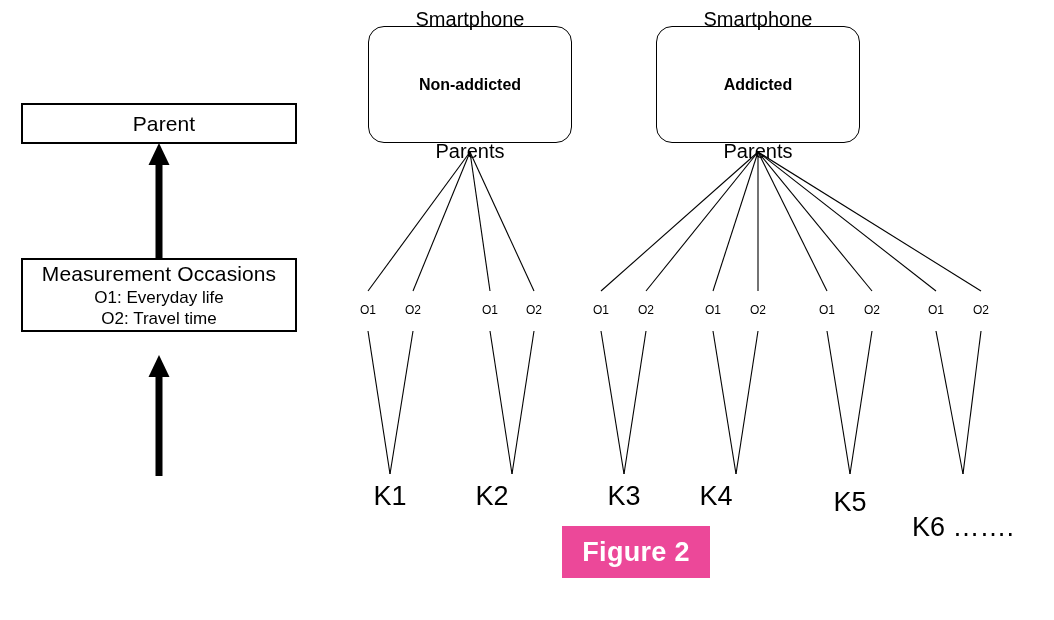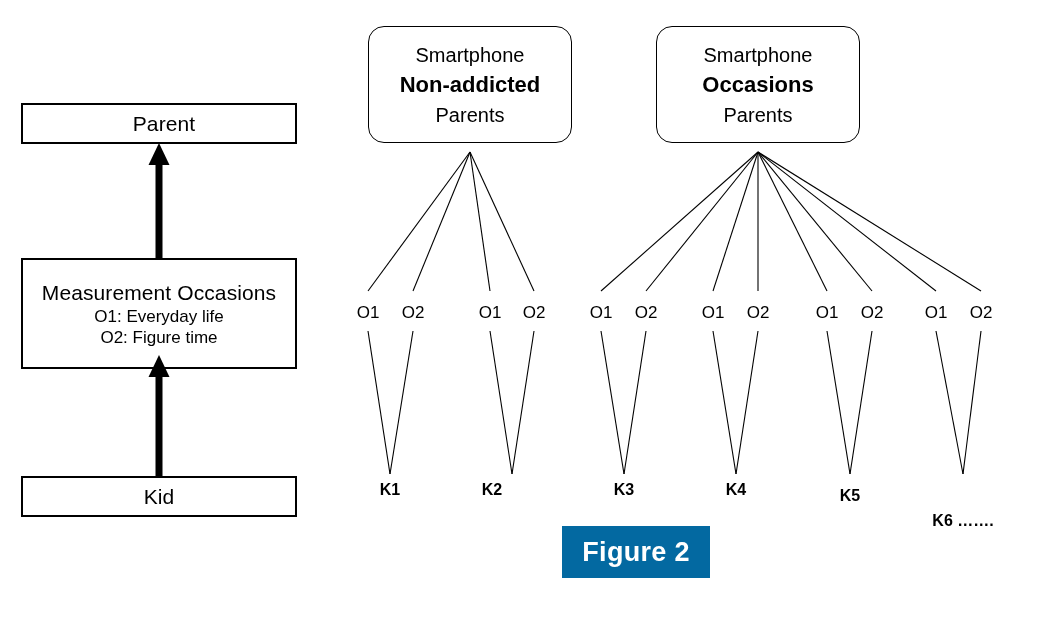--- a/index.html
+++ b/index.html
@@ -36,59 +36,60 @@
   .legend-title {
     font-size: 21px;
     line-height: 26px;
     letter-spacing: 0.1px;
   }
   .legend-sub {
     font-size: 17px;
     line-height: 21px;
   }
   #parent-box  { left: 21px;  top: 103px; width: 276px; height: 41px; padding-left: 10px; }
-  #measure-box { left: 21px;  top: 258px; width: 276px; height: 111px; }
+  #measure-box { left: 21px;  top: 258px; width: 276px; height: 74px; }
   #kid-box     { left: 21px;  top: 476px; width: 276px; height: 41px; }
 
   
   .group-box {
     position: absolute;
     box-sizing: border-box;
     border: 1.6px solid #000000;
     border-radius: 16px;
     background: #ffffff;
     display: flex;
     flex-direction: column;
     align-items: center;
     justify-content: center;
     text-align: center;
     line-height: 30px;
+    gap: 36px;
   }
   .group-box .l1, .group-box .l3 { font-size: 20px; font-weight: normal; }
-  .group-box .l2 { font-size: 22px; font-weight: bold; }
+  .group-box .l2 { font-size: 16px; font-weight: bold; }
   #group-nonaddicted { left: 368px; top: 26px; width: 204px; height: 117px; }
   #group-addicted    { left: 656px; top: 26px; width: 204px; height: 117px; }
 
   .node-label {
     position: absolute;
     transform: translateX(-50%);
     white-space: nowrap;
     text-align: center;
   }
-  .o-label { font-size: 17px; top: 303px; }
-  .k-label { font-size: 16px; top: 481px; font-weight: bold; }
+  .o-label { font-size: 12px; top: 303px; }
+  .k-label { font-size: 27px; top: 481px; }
 
   
   #figure-caption {
     position: absolute;
     left: 562px;
     top: 526px;
     width: 148px;
     height: 52px;
-    background: #0369a1;
+    background: #ec4899;
     color: #ffffff;
     display: flex;
     align-items: center;
     justify-content: center;
     font-size: 27px;
     font-weight: bold;
     letter-spacing: 0.3px;
   }
   svg.overlay {
     position: absolute;
@@ -103,36 +104,33 @@
 
 <div id="stage">
 
   <div class="legend-box" id="parent-box">
     <div class="legend-title">Parent</div>
   </div>
 
   <div class="legend-box" id="measure-box">
     <div class="legend-title">Measurement Occasions</div>
     <div class="legend-sub">O1: Everyday life</div>
-    <div class="legend-sub">O2: Figure time</div>
-  </div>
-
-  <div class="legend-box" id="kid-box">
-    <div class="legend-title">Kid</div>
-  </div>
+    <div class="legend-sub">O2: Travel time</div>
+  </div>
+
 
   <div class="group-box" id="group-nonaddicted">
     <div class="l1">Smartphone</div>
     <div class="l2">Non-addicted</div>
     <div class="l3">Parents</div>
   </div>
 
   <div class="group-box" id="group-addicted">
     <div class="l1">Smartphone</div>
-    <div class="l2">Occasions</div>
+    <div class="l2">Addicted</div>
     <div class="l3">Parents</div>
   </div>
 
   <svg class="overlay" id="connector-layer" viewBox="0 0 1054 620">
 
     <g id="legend-arrows">
 
       <g>
         <rect x="155.5" y="374" width="7" height="102" fill="#000000"></rect>
         <polygon points="159,355 169.5,377 148.5,377" fill="#000000"></polygon>
@@ -183,21 +181,21 @@
       <div class="node-label o-label" style="left: 758px; top: 303px;">O2</div>
       <div class="node-label o-label" style="left: 827px; top: 303px;">O1</div>
       <div class="node-label o-label" style="left: 872px; top: 303px;">O2</div>
       <div class="node-label o-label" style="left: 936px; top: 303px;">O1</div>
       <div class="node-label o-label" style="left: 981px; top: 303px;">O2</div>
     </div>
   <div id="kid-labels">
       <div class="node-label k-label" style="left: 390px; top: 481px;">K1</div>
       <div class="node-label k-label" style="left: 492px; top: 481px;">K2</div>
       <div class="node-label k-label" style="left: 624px; top: 481px; text-align: center;">K3</div>
-      <div class="node-label k-label" style="left: 736px; top: 481px;">K4</div>
+      <div class="node-label k-label" style="left: 716px; top: 481px;">K4</div>
       <div class="node-label k-label" style="left: 850px; top: 487px;">K5</div>
       <div class="node-label k-label" style="left: 963px; top: 481px; margin-top: 31px;">K6 …….</div>
     </div>
 
   <div id="figure-caption">
     <span>Figure 2</span>
   </div>
 
 </div>
 

